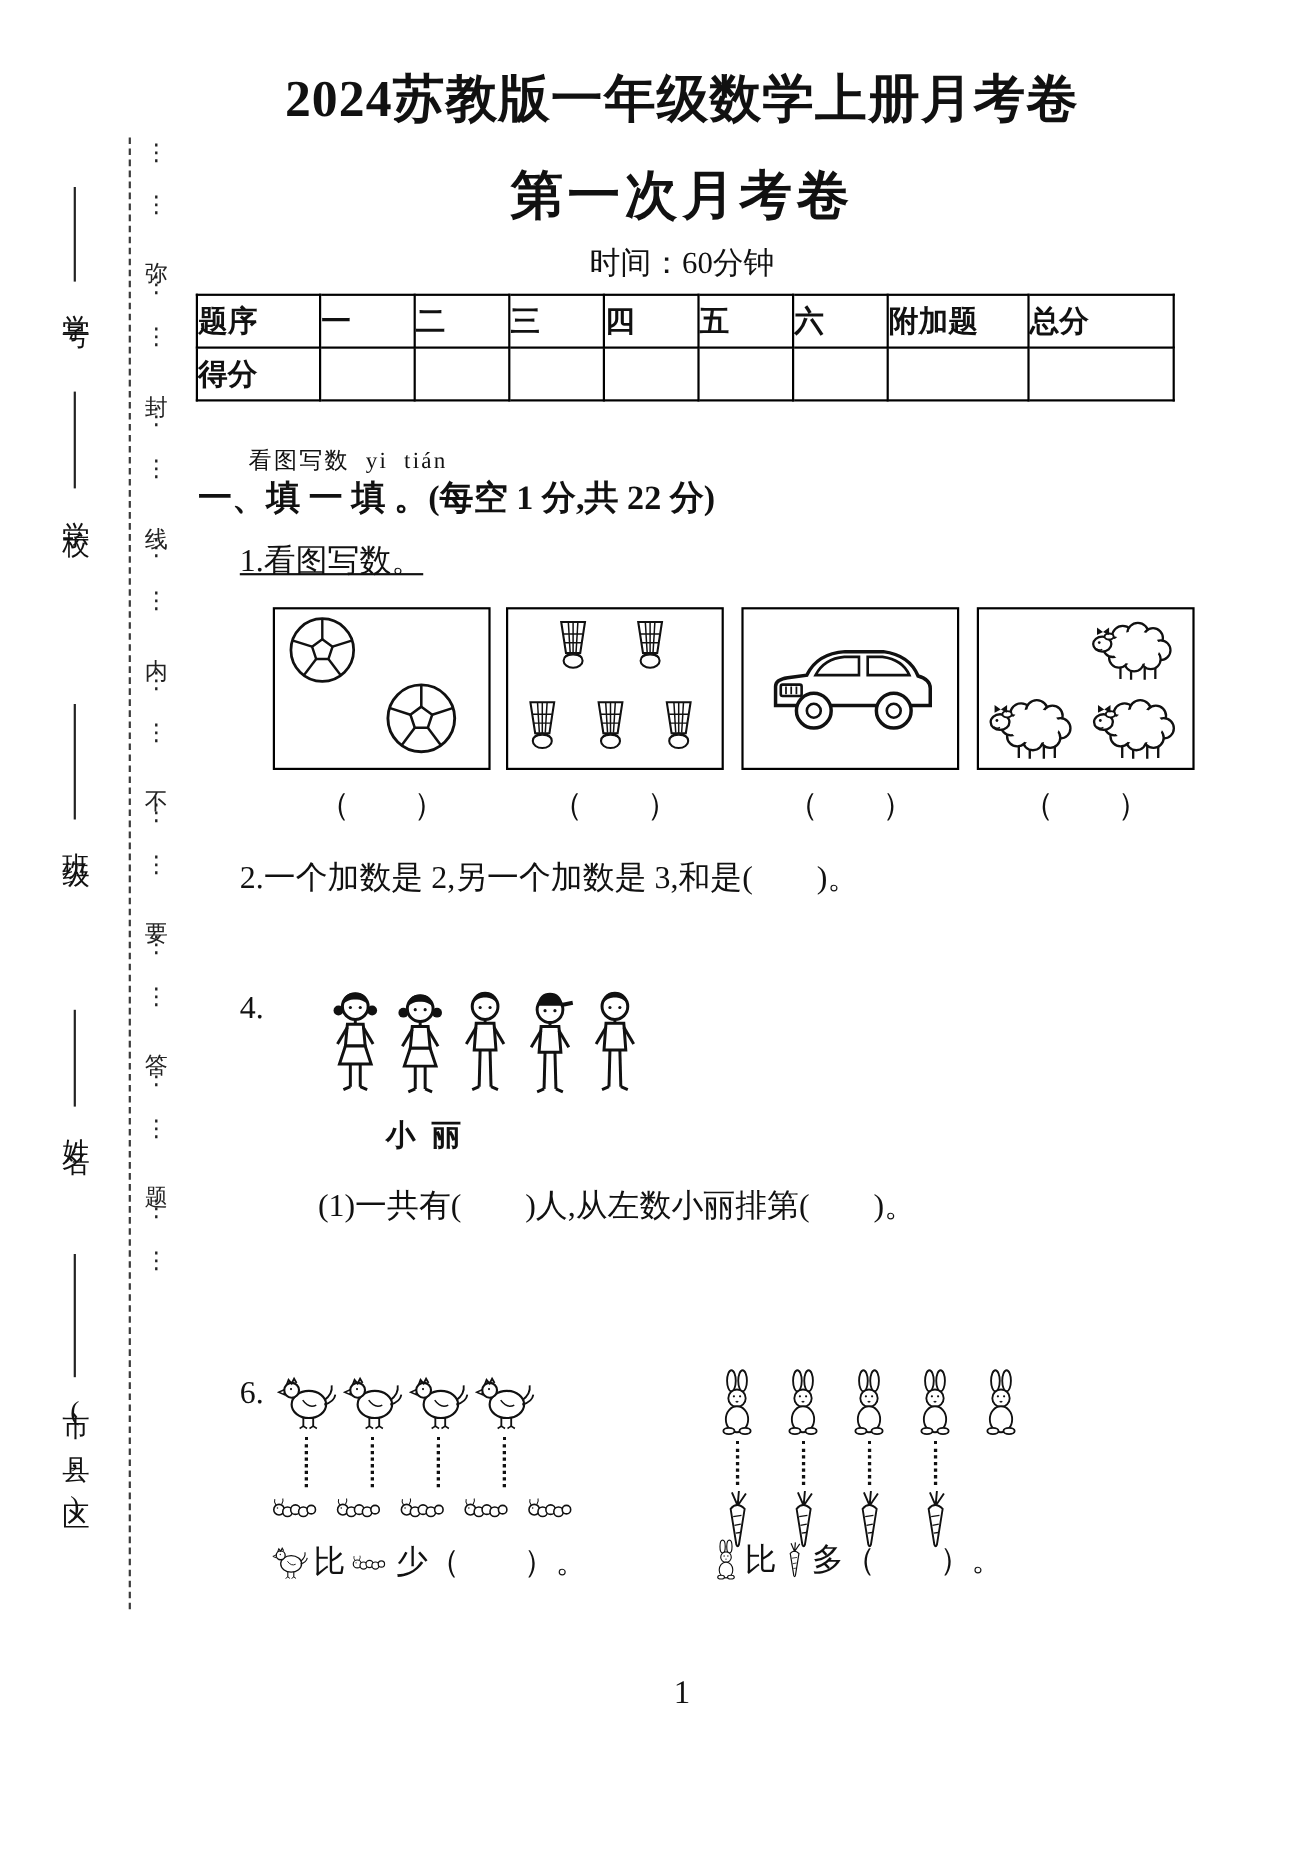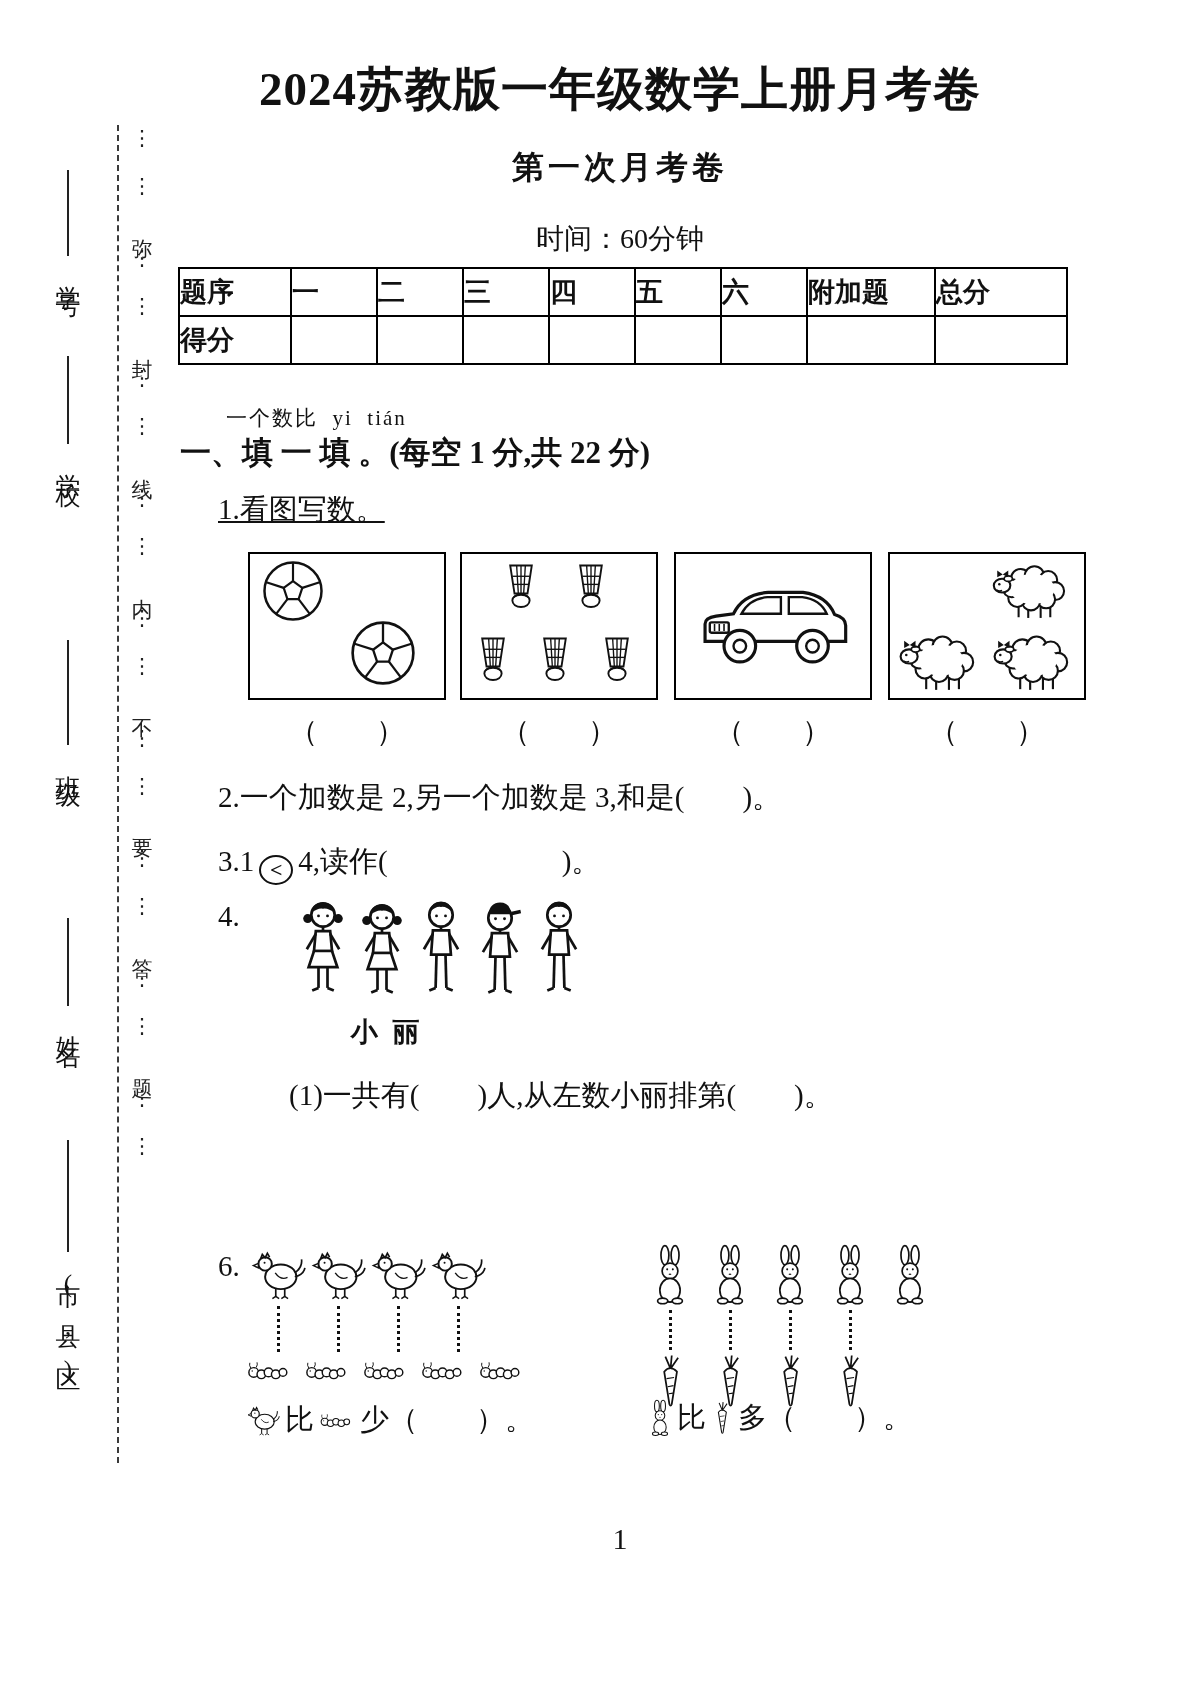--- a/index.html
+++ b/index.html
@@ -4,21 +4,21 @@
 <style>
   * { margin:0; padding:0; box-sizing:border-box; }
   html,body { background:#ffffff; }
   .page { position:relative; width:1190px; height:1682px; margin:0 auto; background:#fff;
           font-family:"Liberation Serif","DejaVu Serif",serif; color:#111; overflow:hidden; }
   .abs { position:absolute; }
 
   .doc-title { left:150px; top:58px; width:940px; text-align:center;
                font-size:47px; font-weight:bold; letter-spacing:1px; }
   .doc-subtitle { left:150px; top:146px; width:940px; text-align:center;
-                  font-size:32px; font-weight:bold; letter-spacing:4px; }
+                  font-size:48px; font-weight:bold; letter-spacing:4px; }
   .doc-meta { left:150px; top:220px; width:940px; display:flex; justify-content:center; gap:72px;
               font-size:28px; font-weight:normal; }
 
   .fold-line { left:117px; top:125px; height:1338px; border-left:2px dashed #3a3a3a; }
   .seal-text { left:128px; top:126px; height:1345px; writing-mode:vertical-rl; text-orientation:upright;
                font-size:21px; letter-spacing:24px; color:#222; overflow:hidden; }
 
   .vfield { position:absolute; display:flex; flex-direction:column; align-items:center; left:50px; width:36px; }
   .vfield .vline { width:2px; background:#222; display:block; }
   .vfield .vlabel { writing-mode:vertical-rl; text-orientation:upright; font-size:25px;
@@ -259,21 +259,21 @@
       <td></td>
       <td></td>
       <td></td>
       <td></td>
       <td></td>
       <td></td>
     </tr>
   </tbody>
     </table>
 
-  <div class="abs pinyin">一个数比  yi  tián</div>
+  <div class="abs pinyin">看图写数  yi  tián</div>
   <div class="abs sec1-title">一、填 一 填 。(每空 1 分,共 22 分)</div>
 
   <div class="q-text" style="left:218px; top:490px;text-decoration:underline;">1.看图写数。</div>
 
   <div class="qbox" style="left:248px">
     <svg width="193" height="143">
       <use href="#sym-soccer" x="12" y="6" width="62" height="62"></use>
       <use href="#sym-soccer" x="100" y="66" width="66" height="66"></use>
     </svg>
   </div>
@@ -299,25 +299,20 @@
     </svg>
   </div>
 
   <div class="q1-answer" style="left:248px">（　　）</div>
   <div class="q1-answer" style="left:460px">（　　）</div>
   <div class="q1-answer" style="left:674px">（　　）</div>
   <div class="q1-answer" style="left:888px">（　　）</div>
 
   <div class="q-text" style="left:218px; top:778px;">2.一个加数是 2,另一个加数是 3,和是(　　)。</div>
 
-  <div class="q-text" style="left:218px; top:842px;">
-    <span>3.1</span><span class="circle-sym">
-        <span>&lt;</span>
-      </span><span>4,读作(　　　　　　)。</span>
-  </div>
 
   <div class="q-text" style="left:218px; top:900px;">4.</div>
   <svg class="abs" style="left:296px; top:892px;" width="292" height="120">
     <use href="#sym-girl" x="0" y="0" width="54" height="118"></use>
     <use href="#sym-girl" x="59" y="2" width="54" height="118"></use>
     <use href="#sym-boy" x="118" y="0" width="54" height="118"></use>
     <use href="#sym-boy-cap" x="177" y="2" width="54" height="118"></use>
     <use href="#sym-boy" x="236" y="0" width="54" height="118"></use>
   </svg>
   <div class="kid-label">小 丽</div>

